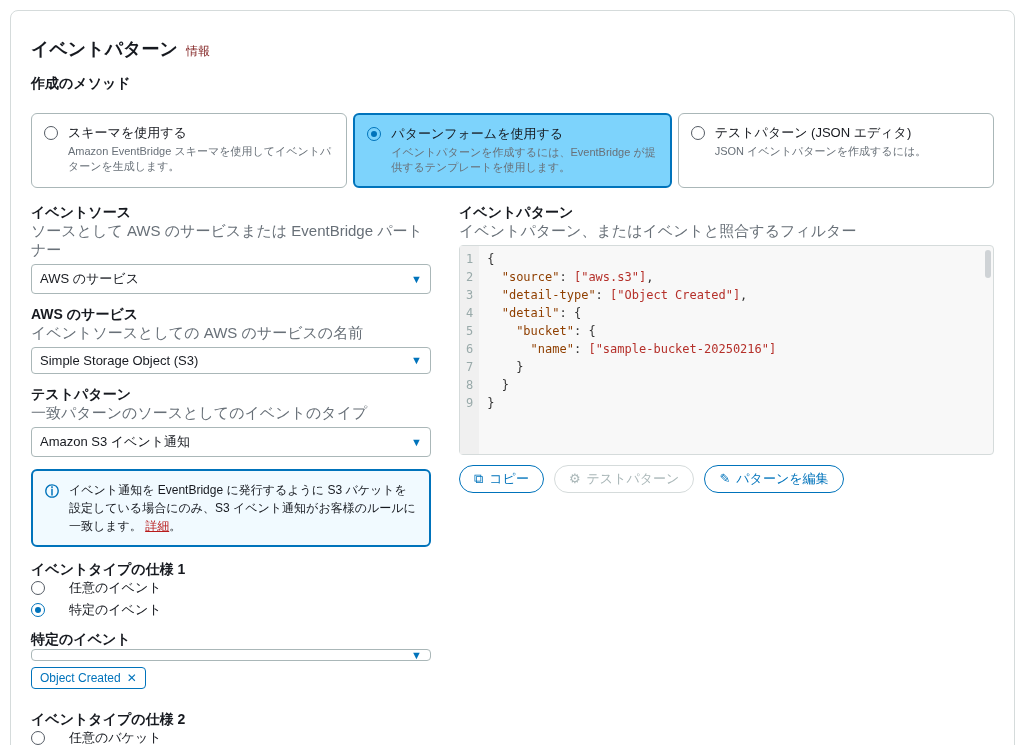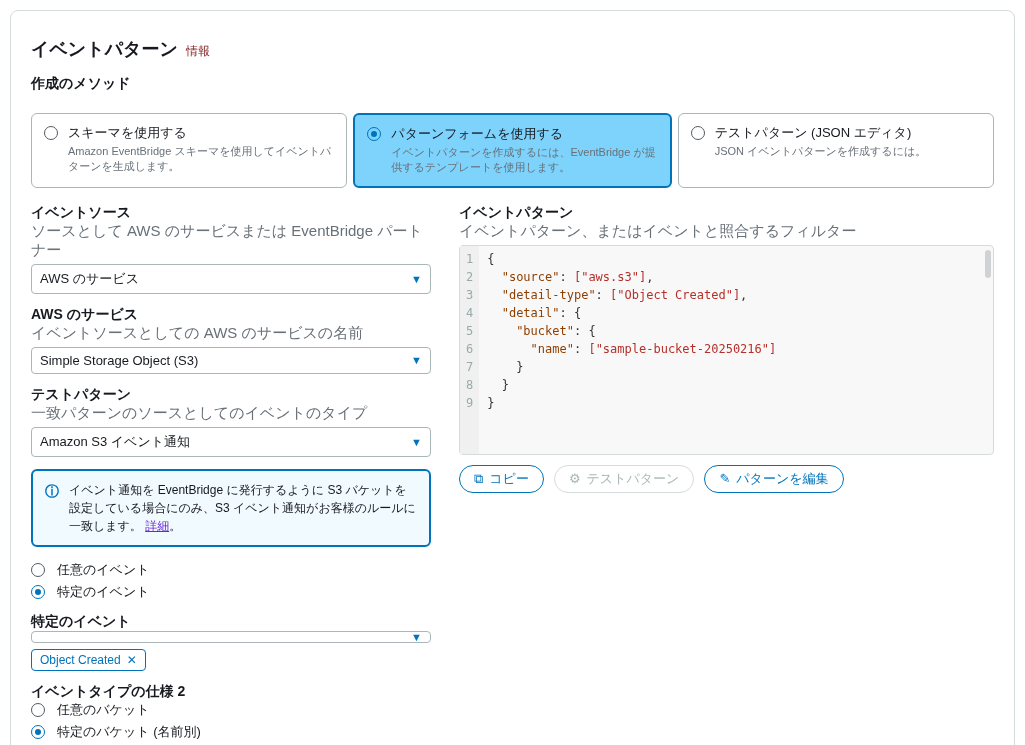--- a/index.html
+++ b/index.html
@@ -106,33 +106,33 @@
       border-radius:6px;
       background:#f1faff;
       padding:10px 12px;
       display:flex;
       gap:10px;
       font-size:12px;
       line-height:1.5;
       margin-bottom:14px;
     }
     .alert-info .icon { color:#0073bb;font-weight:700;font-size:14px;}
-    .alert-info a{ color:#6d28d9;text-decoration:underline;cursor:pointer;font-family:Liberation Serif, serif;}
-    .radio-row { display:flex; align-items:center; gap:12px; font-size:13px; margin-bottom:4px; cursor:pointer;}
+    .alert-info a{ color:#b91c1c;text-decoration:underline;cursor:pointer;font-family:Liberation Serif, serif;}
+    .radio-row { display:flex; align-items:center; gap:24px; font-size:13px; margin-bottom:4px; cursor:pointer;}
     .radio {
       width:14px;height:14px;border:1px solid #545b64;border-radius:50%;
       display:flex;align-items:center;justify-content:center;
     }
     .radio.checked{border-color:#0073bb;}
     .radio.checked::after{content:"";width:6px;height:6px;background:#0073bb;border-radius:50%;}
     .token {
       display:inline-flex;align-items:center;gap:6px;
       border:1px solid #0073bb;border-radius:4px;
       padding:3px 8px;color:#0073bb;font-size:12px;
-      margin-top:6px;background:#fff;
+      margin-top:6px;margin-bottom:10px;background:#fff;
     }
     .token .x{cursor:pointer;}
     .row-inline{display:flex;gap:10px;align-items:center;}
     .btn {
       border:1px solid #545b64;background:#fff;border-radius:16px;
       padding:4px 14px;font-size:13px;color:#16191f;cursor:pointer;
       display:inline-flex;align-items:center;gap:6px;
     }
     .btn.blue{border-color:#0073bb;color:#0073bb;}
     .btn.disabled{color:#aab7b8;border-color:#d5dbdb;cursor:default;}
@@ -222,20 +222,21 @@
 
       <div class="alert-info">
         <span class="icon">ⓘ</span>
         <div>
           <span>イベント通知を EventBridge に発行するように S3 バケットを設定している場合にのみ、S3 イベント通知がお客様のルールに一致します。</span>
           <a>詳細</a>。
         </div>
       </div>
 
       <div class="field-group">
+        <div class="field-label">イベントタイプの仕様 1</div>
         <div class="radio-row">
           <div class="radio"></div>
           <span>任意のイベント</span>
         </div>
         <div class="radio-row">
           <div class="radio checked"></div>
           <span>特定のイベント</span>
         </div>
       </div>
 

